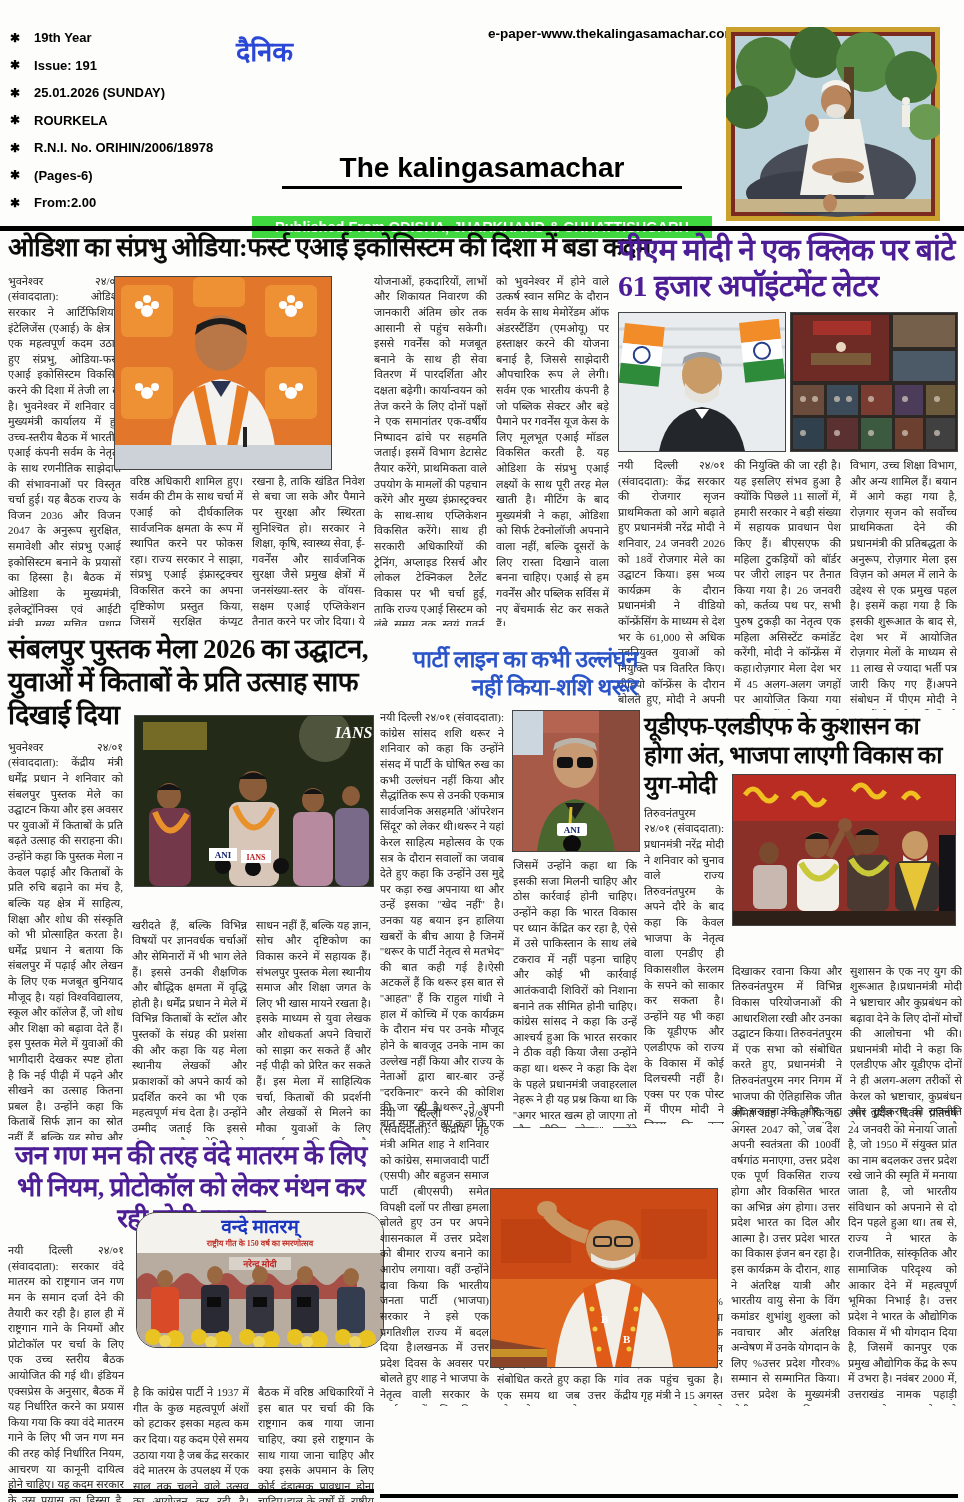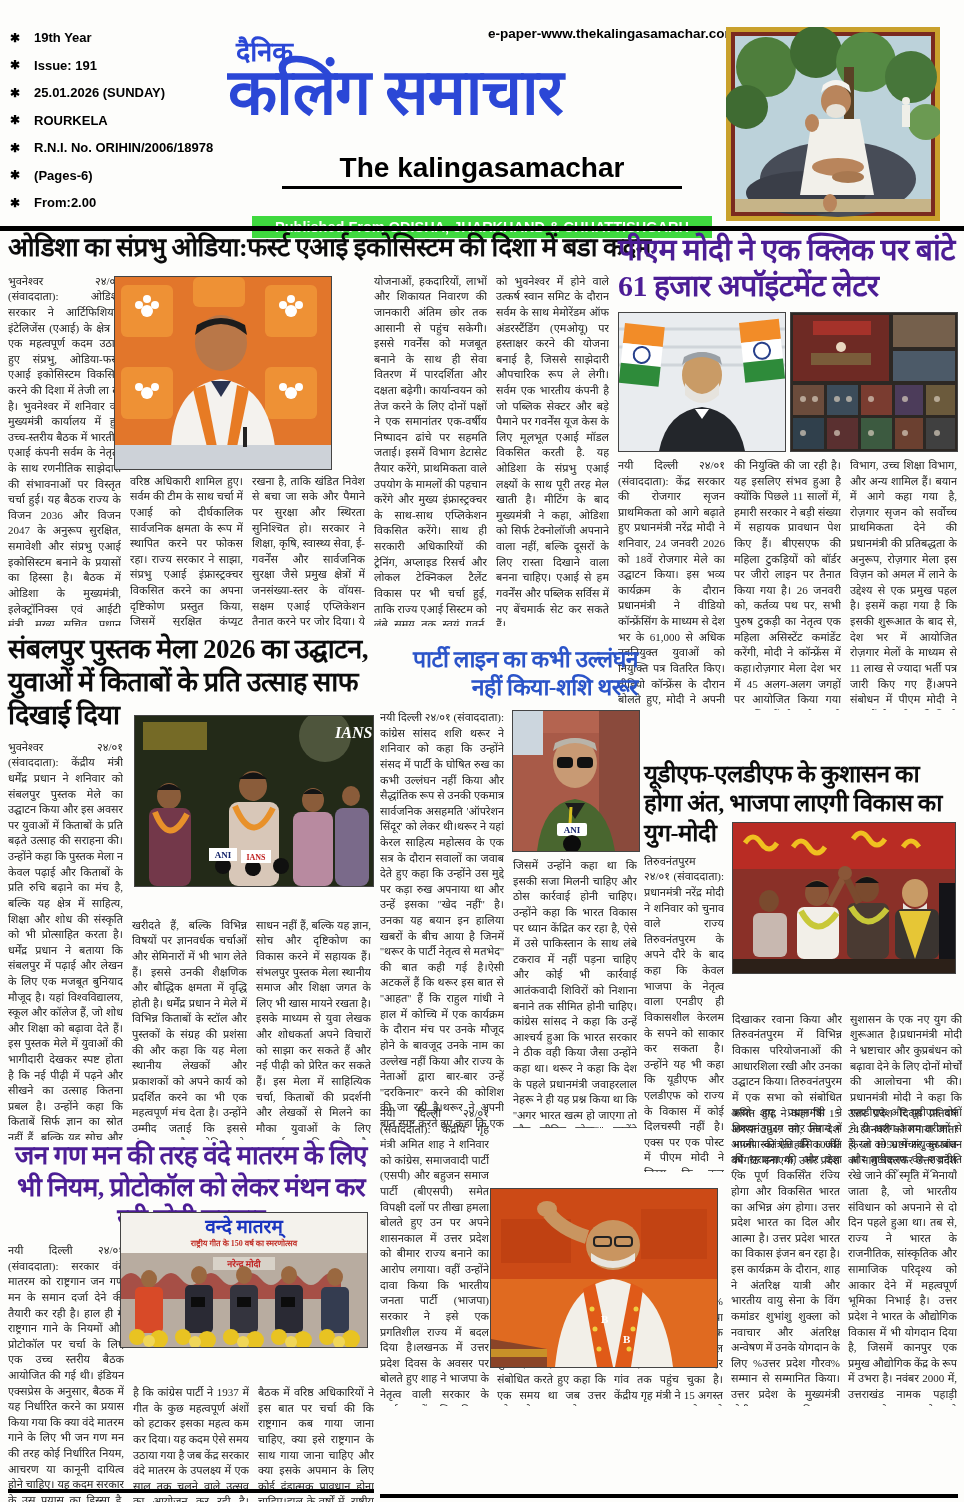--- a/index.html
+++ b/index.html
@@ -68,21 +68,20 @@
         <span>(Pages-6)</span>
       </div>
     <div class="mh-item">
         <span class="bullet">✱</span>
         <span>From:2.00</span>
       </div>
   </div>
 
   <div class="mh-daily">दैनिक</div>
   <div class="mh-epaper">e-paper-www.thekalingasamachar.com</div>
-  <div class="mh-title">कलिंग समाचार</div>
   <div class="mh-eng">The kalingasamachar</div>
   <div class="mh-green">Published From ODISHA, JHARKHAND &amp; CHHATTISHGARH</div>
 
   <div class="mh-sai photo" style="border:none;">
     <svg viewBox="0 0 214 194">
       <rect x="0" y="0" width="214" height="194" fill="#c9a12c"></rect>
       <rect x="5" y="5" width="204" height="184" fill="#7a2a1f"></rect>
       <rect x="9" y="9" width="196" height="176" fill="#bcd2da"></rect>
       <circle cx="40" cy="40" r="30" fill="#4e7e3c"></circle>
         <circle cx="90" cy="25" r="26" fill="#3f6b32"></circle>
@@ -285,21 +284,21 @@
         <path d="M24,140 Q30,92 62,88 Q94,92 102,140 Z" fill="#49662f"></path>
         <path d="M52,92 L62,108 L72,92 Z" fill="#1c1c1c"></path>
         <line x1="58" y1="96" x2="56" y2="130" stroke="#d8c020" stroke-width="3"></line>
         <rect x="44" y="112" width="30" height="13" rx="2" fill="#ffffff"></rect>
         <text x="59" y="122" font-size="9" font-weight="bold" text-anchor="middle" fill="#15246b">ANI</text>
         <circle cx="59" cy="133" r="9" fill="#0c0c0c"></circle>
       </svg>
     </div>
   </div>
 
-  <div class="article" style="left:644px;top:712px;width:318px;height:386px;margin-top:48px;">
+  <div class="article" style="left:644px;top:712px;width:318px;height:386px;">
     <div class="hl hl-black" style="font-size:24px;">यूडीएफ-एलडीएफ  के कुशासन का होगा अंत, भाजपा लाएगी विकास का युग-मोदी</div>
     <div class="body-row" style="margin-top:6px;gap:8px;height:318px;">
       <div class="col" style="width:80px;">तिरुवनंतपुरम २४/०१ (संवाददाता): प्रधानमंत्री नरेंद्र मोदी ने शनिवार को चुनाव वाले राज्य तिरुवनंतपुरम के अपने दौरे के बाद कहा कि केवल भाजपा के नेतृत्व वाला एनडीए ही विकासशील केरलम के सपने को साकार कर सकता है। उन्होंने यह भी कहा कि यूडीएफ और एलडीएफ को राज्य के विकास में कोई दिलचस्पी नहीं है। एक्स पर एक पोस्ट में पीएम मोदी ने लिखा कि कल तिरुवनंतपुरम का दौरा अविस्मरणीय था। केवल भाजपा-एनडीए ही विकासशील केरलम के सपने को साकार कर सकता है, जबकि यूडीएफ और एलडीएफ को विकास में कोई दिलचस्पी नहीं है। एक दिन पहले, प्रधानमंत्री ने तीन अमृत भारत एक्सप्रेस ट्रेनों और एक यात्री ट्रेन सहित चार नई ट्रेनों को हरी झंडी</div>
       <div class="col" style="width:110px;padding-top:158px;">दिखाकर रवाना किया और तिरुवनंतपुरम में विभिन्न विकास परियोजनाओं की आधारशिला रखी और उनका उद्घाटन किया। तिरुवनंतपुरम में एक सभा को संबोधित करते हुए, प्रधानमंत्री ने तिरुवनंतपुरम नगर निगम में भाजपा की ऐतिहासिक जीत की सराहना की और कहा कि यह वाम लोकतांत्रिक मोर्चा (एलडीएफ) और संयुक्त लोकतांत्रिक मोर्चा (यूडीएफ) द्वारा दशकों से की गई उपेक्षा का अंत और विकास और</div>
       <div class="col" style="width:112px;padding-top:158px;">सुशासन के एक नए युग की शुरूआत है।प्रधानमंत्री मोदी ने भ्रष्टाचार और कुप्रबंधन को बढ़ावा देने के लिए दोनों मोर्चों की आलोचना भी की। प्रधानमंत्री मोदी ने कहा कि एलडीएफ और यूडीएफ दोनों ने ही अलग-अलग तरीकों से केरल को भ्रष्टाचार, कुप्रबंधन और तुष्टीकरण की राजनीति के दुष्चक्र में धकेल दिया है। भले ही वे अलग-अलग झंडे और चिन्हों का इस्तेमाल करते हों, लेकिन उनकी मूल राजनीतिक रणनीति और एजेंडा लगभग एक जैसे ही हैं।</div>
     </div>
     <div class="photo" style="left:88px;top:62px;width:222px;height:150px;">
       <svg viewBox="0 0 222 150">
         <rect width="222" height="150" fill="#8a3028"></rect>
         <rect x="0" y="0" width="222" height="46" fill="#b92c24"></rect>
@@ -332,21 +331,21 @@
     </div>
   </div>
 
   <div class="article" style="left:8px;top:1140px;width:366px;height:348px;">
     <div class="hl hl-red" style="font-size:26px;text-align:center;">जन गण मन की तरह वंदे मातरम के लिए भी नियम, प्रोटोकॉल को लेकर मंथन कर रही मोदी सरकार</div>
     <div class="body-row" style="margin-top:8px;gap:9px;height:268px;">
       <div class="col" style="width:116px;">नयी दिल्ली २४/०१ (संवाददाता): सरकार वंदे मातरम को राष्ट्रगान जन गण मन के समान दर्जा देने की तैयारी कर रही है। हाल ही में राष्ट्रगान गाने के नियमों और प्रोटोकॉल पर चर्चा के लिए एक उच्च स्तरीय बैठक आयोजित की गई थी। इंडियन एक्सप्रेस के अनुसार, बैठक में यह निर्धारित करने का प्रयास किया गया कि क्या वंदे मातरम गाने के लिए भी जन गण मन की तरह कोई निर्धारित नियम, आचरण या कानूनी दायित्व होने चाहिए। यह कदम सरकार के उस प्रयास का हिस्सा है, जिसे सत्तारूढ़ भाजपा ने वंदे मातरम के प्रति सम्मान बढ़ाने का प्रयास बताया है। भाजपा का आरोप</div>
       <div class="col" style="width:116px;padding-top:142px;">है कि कांग्रेस पार्टी ने 1937 में गीत के कुछ महत्वपूर्ण अंशों को हटाकर इसका महत्व कम कर दिया। यह कदम ऐसे समय उठाया गया है जब केंद्र सरकार वंदे मातरम के उपलक्ष्य में एक साल तक चलने वाले उत्सव का आयोजन कर रही है। उत्सव का पहला चरण नवंबर में, दूसरा इस महीने, तीसरा अगस्त 2026 में और चौथा नवंबर 2026 में संपन्न हुआ। गृह मंत्रालय द्वारा बुलाई गई इस</div>
       <div class="col" style="width:116px;padding-top:142px;">बैठक में वरिष्ठ अधिकारियों ने इस बात पर चर्चा की कि राष्ट्रगान कब गाया जाना चाहिए, क्या इसे राष्ट्रगान के साथ गाया जाना चाहिए और क्या इसके अपमान के लिए कोई दंडात्मक प्रावधान होना चाहिए।हाल के वर्षों में, राष्ट्रीय गान गाने के लिए एक रूपरेखा तैयार करने और यह स्पष्ट करने के लिए कि क्या राष्ट्रीय सम्मान के अपमान की रोकथाम अधिनियम, 1971 के तहत दंड लगाया जा सकता है।</div>
     </div>
-    <div class="photo" style="left:112px;top:72px;width:246px;height:134px;">
+    <div class="photo" style="left:128px;top:72px;width:246px;height:134px;border-radius:21px;">
       <svg viewBox="0 0 246 134">
         <rect width="246" height="134" fill="#b8aca0"></rect>
         <rect x="0" y="0" width="246" height="40" fill="#f4f2ec"></rect>
         <text x="123" y="20" font-size="19" font-weight="bold" text-anchor="middle" fill="#1a35c0">वन्दे मातरम्</text>
         <text x="123" y="33" font-size="8" font-weight="bold" text-anchor="middle" fill="#c03028">राष्ट्रीय गीत के 150 वर्ष का स्मरणोत्सव</text>
         <rect x="92" y="44" width="62" height="13" fill="#d8d2c8"></rect>
         <text x="123" y="54" font-size="9" font-weight="bold" text-anchor="middle" fill="#c02020">नरेन्द्र मोदी</text>
         <path d="M0,66 q10,-12 20,0 q10,12 20,0 q10,-12 20,0 q10,12 20,0 q10,-12 20,0 q10,12 20,0 q10,-12 20,0 q10,12 20,0 q10,-12 20,0 q10,12 20,0 q10,-12 20,0 l0,20 l-246,0 Z" fill="#a03028" opacity="0.75"></path>
         <g>
           <ellipse cx="28" cy="66" rx="8" ry="9" fill="#9a6840"></ellipse>

